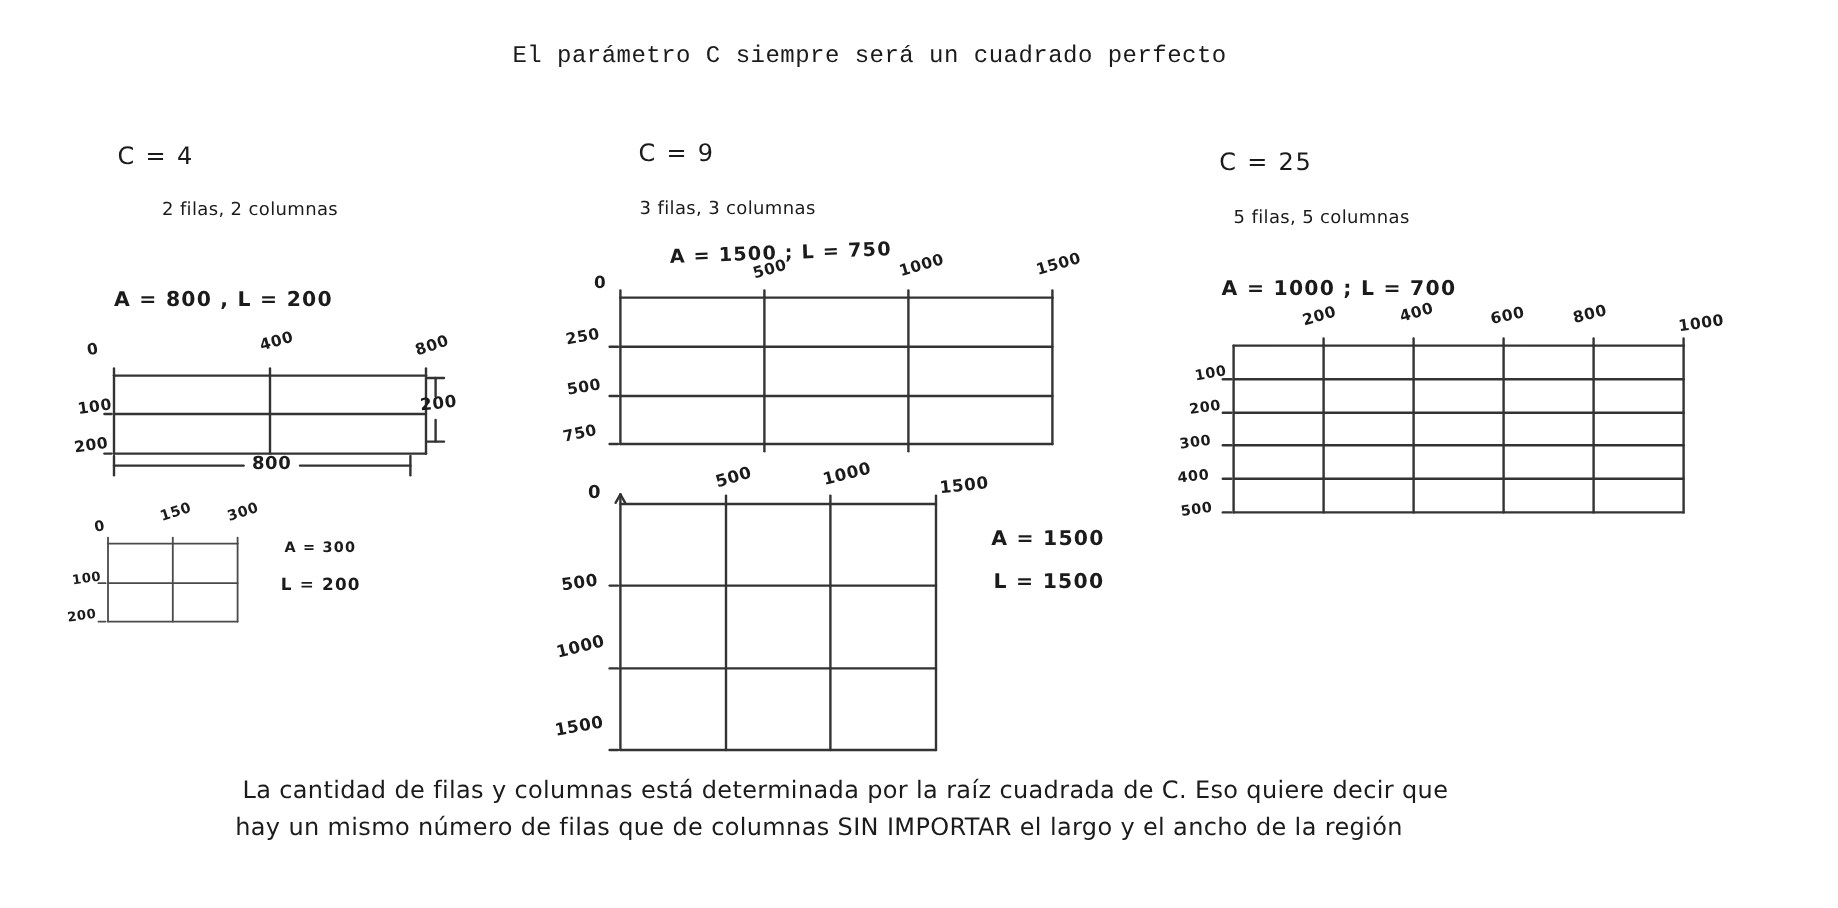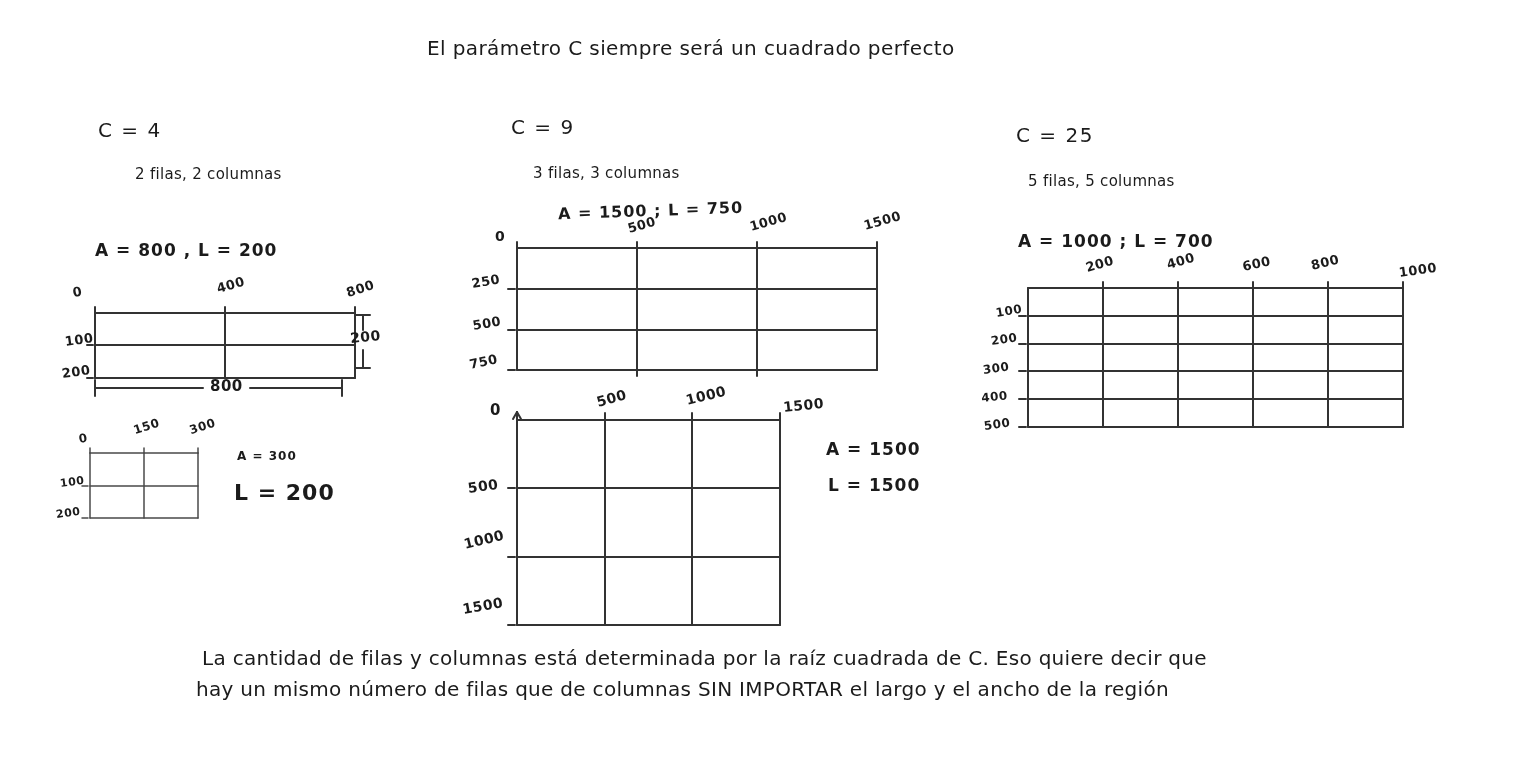--- a/index.html
+++ b/index.html
@@ -2,21 +2,21 @@
 <html><head>
 <meta charset="utf-8">
 <style>
   html,body { margin:0; padding:0; background:#fff; }
   .canvas {
     position:relative; width:1532px; height:757px; background:#ffffff;
     font-family:"DejaVu Sans","Liberation Sans",sans-serif; color:#1b1b1b;
     overflow:hidden;
   }
   .abs { position:absolute; white-space:nowrap; }
-  .title { font-size:20px; letter-spacing:0.4px; }
+  .title { font-size:20px; letter-spacing:0.4px;font-family:Liberation Mono, monospace; }
   .heading { font-size:20px; letter-spacing:1.5px; }
   .subheading { font-size:15px; letter-spacing:0.3px; }
   .glabel { font-size:17px; font-weight:bold; letter-spacing:1px; }
   .tick { font-weight:bold; transform-origin:left bottom; letter-spacing:0.5px; }
   .footer-line { font-size:20px; letter-spacing:0.3px; }
   svg line { stroke:#333; stroke-width:2; stroke-linecap:round; }
   svg.thin line { stroke:#4a4a4a; stroke-width:1.5; }
 </style>
 </head>
 <body>
@@ -70,23 +70,23 @@
     <line x1="118" y1="4" x2="118" y2="9"></line>
     <line x1="2" y1="42" x2="8" y2="42"></line>
     <line x1="2" y1="74" x2="8" y2="74"></line>
   </svg>
   <span class="abs tick" style="left:80px;top:432px;font-size:12px;transform:rotate(-10deg)">0</span>
   <span class="abs tick" style="left:136px;top:423px;font-size:12px;transform:rotate(-18deg)">150</span>
   <span class="abs tick" style="left:192px;top:423px;font-size:12px;transform:rotate(-18deg)">300</span>
   <span class="abs tick" style="left:61px;top:477px;font-size:11px;transform:rotate(-8deg)">100</span>
   <span class="abs tick" style="left:57px;top:508px;font-size:11px;transform:rotate(-8deg)">200</span>
   <span class="abs glabel" style="left:237px;top:449px;font-size:12px">A = 300</span>
-  <span class="abs glabel" style="left:234px;top:480px;font-size:22px">L = 200</span>
+  <span class="abs glabel" style="left:234px;top:480px;font-size:14px">L = 200</span>
 
-  <div class="abs heading" style="left:511px;top:115px">C = 9</div>
+  <div class="abs heading" style="left:532px;top:115px">C = 9</div>
   <div class="abs subheading" style="left:533px;top:164px">3 filas, 3 columnas</div>
   <div class="abs glabel" style="left:558px;top:201px;font-size:16px;transform:rotate(-2deg)">A = 1500 ;  L = 750</div>
 
   <svg class="abs" style="left:500px;top:238px" width="395" height="150">
     <line x1="17" y1="10" x2="377" y2="10"></line>
     <line x1="17" y1="132" x2="377" y2="132"></line>
     <line x1="17" y1="10" x2="17" y2="132"></line>
     <line x1="377" y1="10" x2="377" y2="132"></line>
     <line x1="137" y1="10" x2="137" y2="132"></line>
     <line x1="257" y1="10" x2="257" y2="132"></line>

